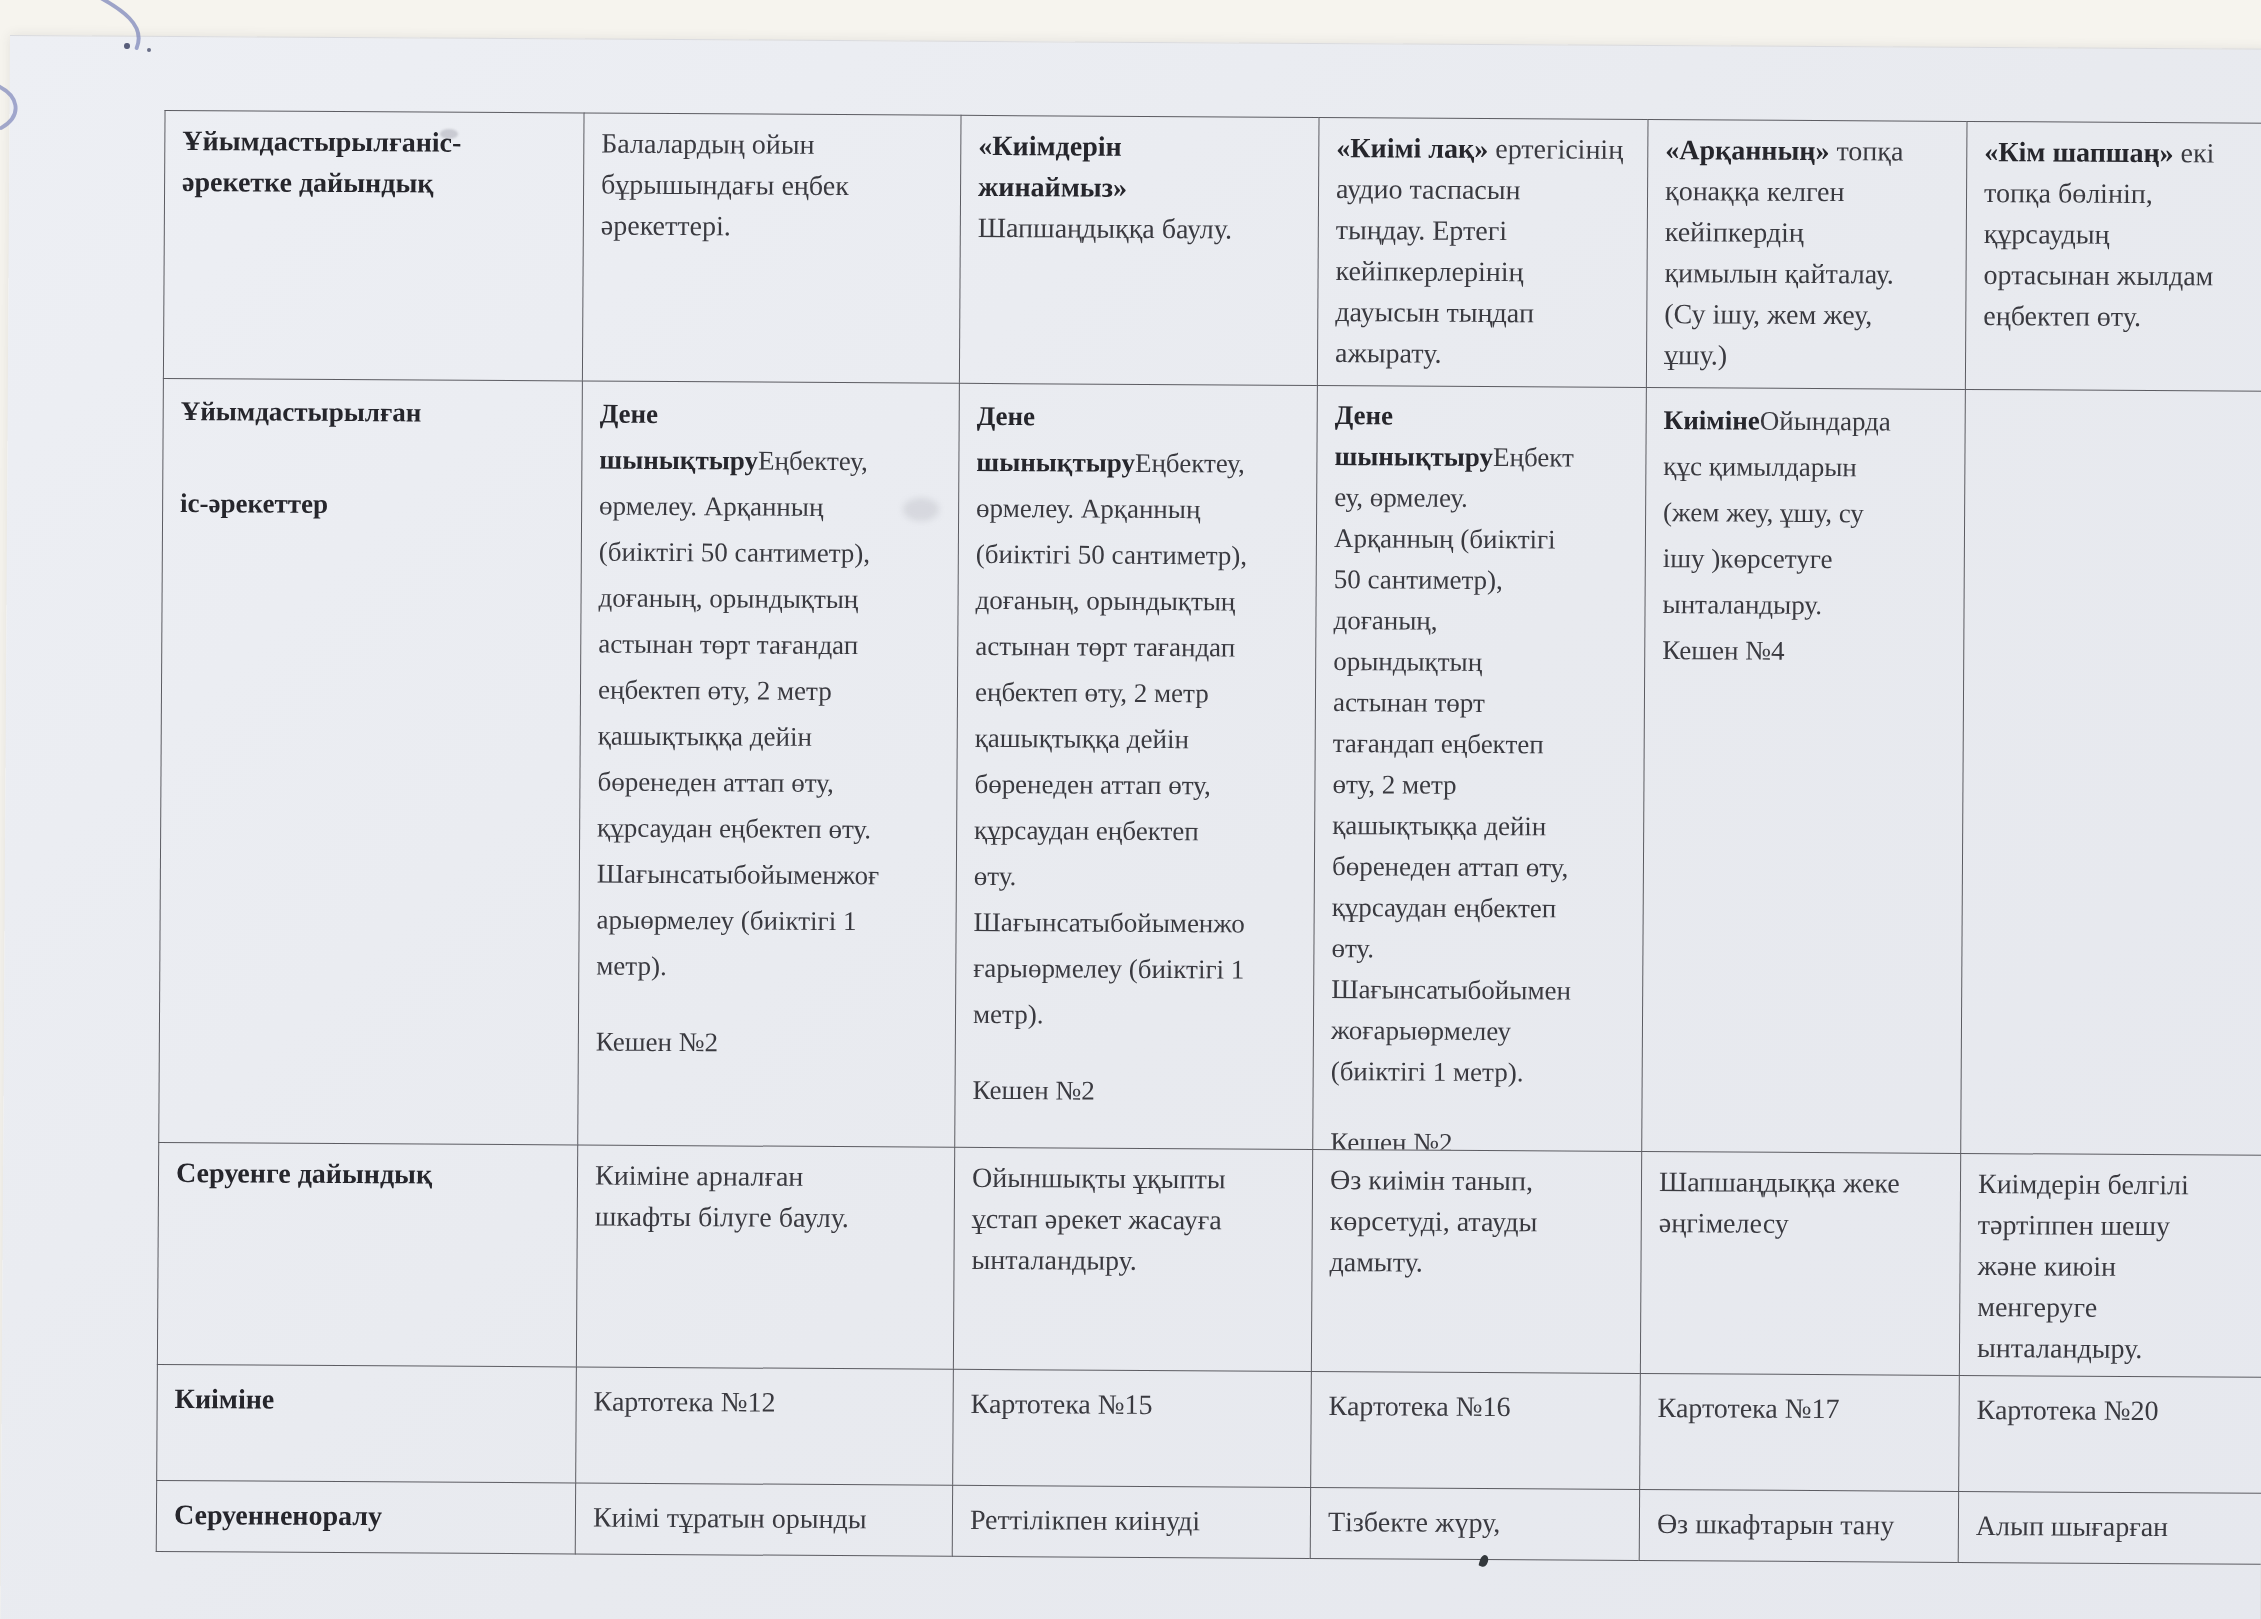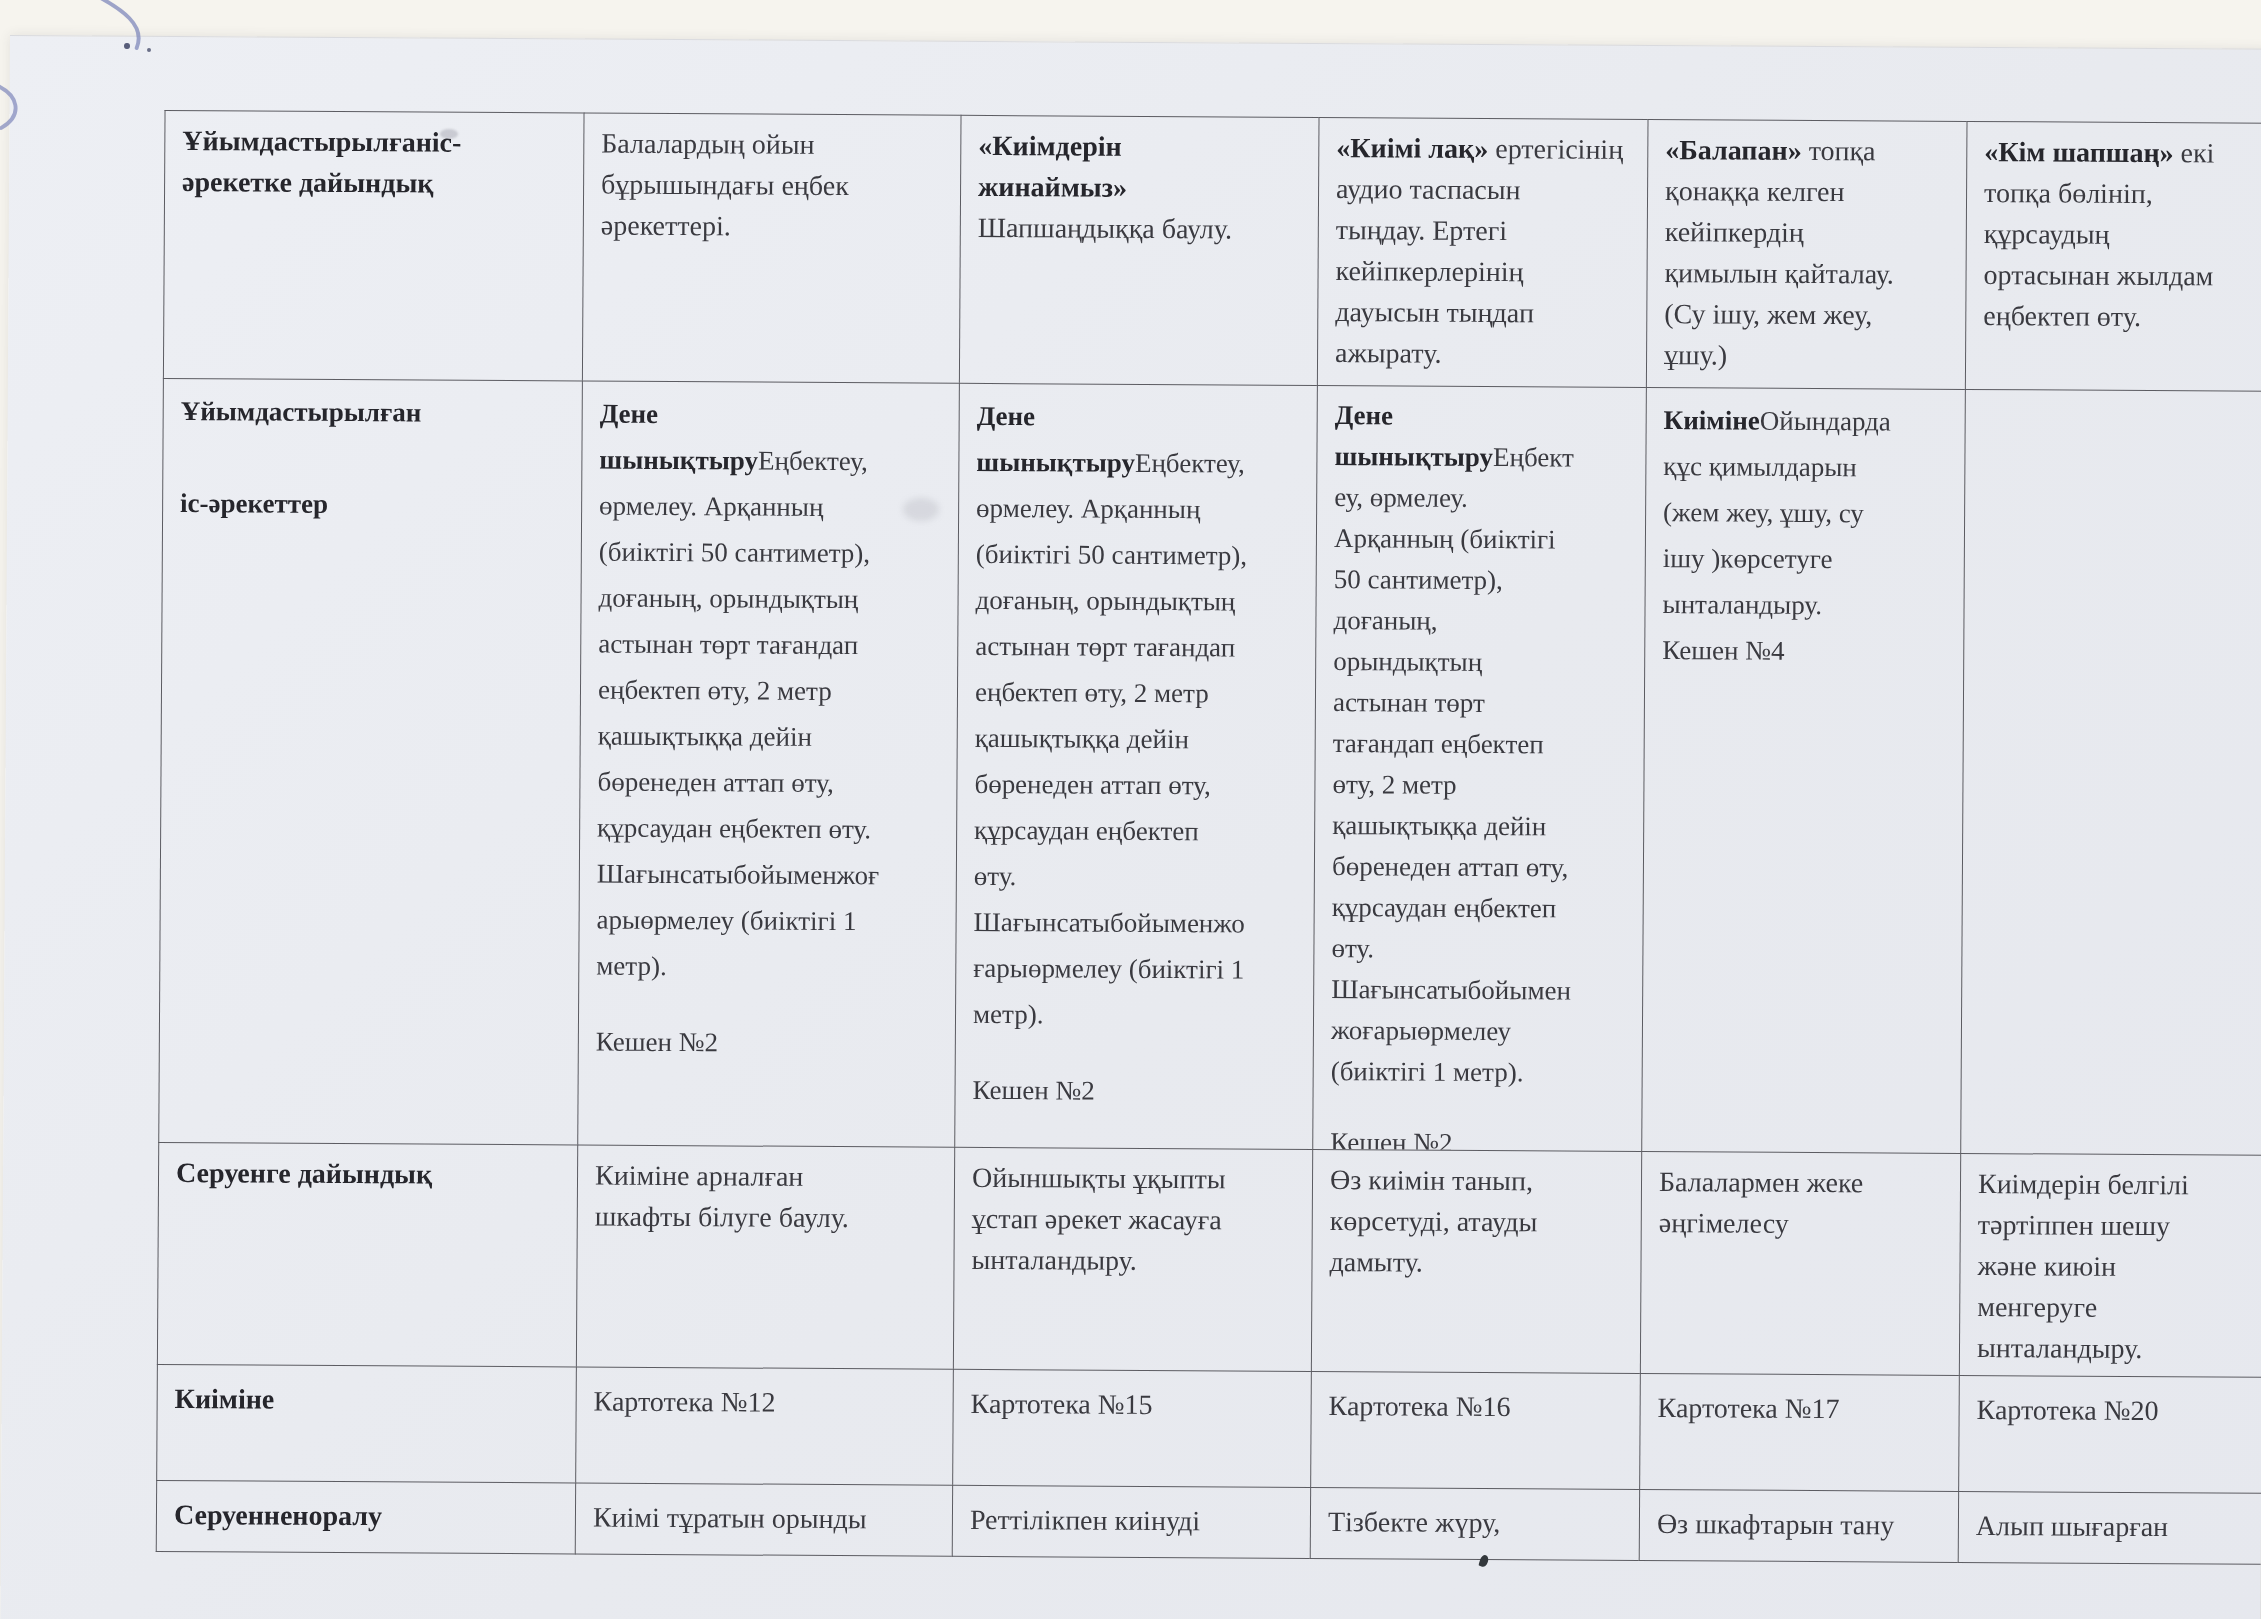--- a/index.html
+++ b/index.html
@@ -102,21 +102,21 @@
 әрекеттері.</span></div>
       <div class="c"><span class="lead">«Киімдерін
 жинаймыз»</span><span>
 Шапшаңдыққа баулу.</span></div>
       <div class="c"><span class="lead">«Киімі лақ»</span><span> ертегісінің
 аудио таспасын
 тыңдау. Ертегі
 кейіпкерлерінің
 дауысын тыңдап
 ажырату.</span></div>
-      <div class="c"><span class="lead">«Балапан»</span><span> топқа
+      <div class="c"><span class="lead">«Арқанның»</span><span> топқа
 қонаққа келген
 кейіпкердің
 қимылын қайталау.
 (Су ішу, жем жеу,
 ұшу.)</span></div>
       <div class="c"><span class="lead">«Кім шапшаң»</span><span> екі
 топқа бөлініп,
 құрсаудың
 ортасынан жылдам
 еңбектеп өту.</span></div>
@@ -182,21 +182,21 @@
     <div class="row r3">
       <div class="c"><span class="lead">Серуенге дайындық</span></div>
       <div class="c"><span>Киіміне арналған
 шкафты білуге баулу.</span></div>
       <div class="c"><span>Ойыншықты ұқыпты
 ұстап әрекет жасауға
 ынталандыру.</span></div>
       <div class="c"><span>Өз киімін танып,
 көрсетуді, атауды
 дамыту.</span></div>
-      <div class="c"><span>Балалармен жеке
+      <div class="c"><span>Шапшаңдыққа жеке
 әңгімелесу</span></div>
       <div class="c"><span>Киімдерін белгілі
 тәртіппен шешу
 және киюін
 менгеруге
 ынталандыру.</span></div>
     </div>
 
     <div class="row r4">
       <div class="c"><span class="lead">Киіміне</span></div>

